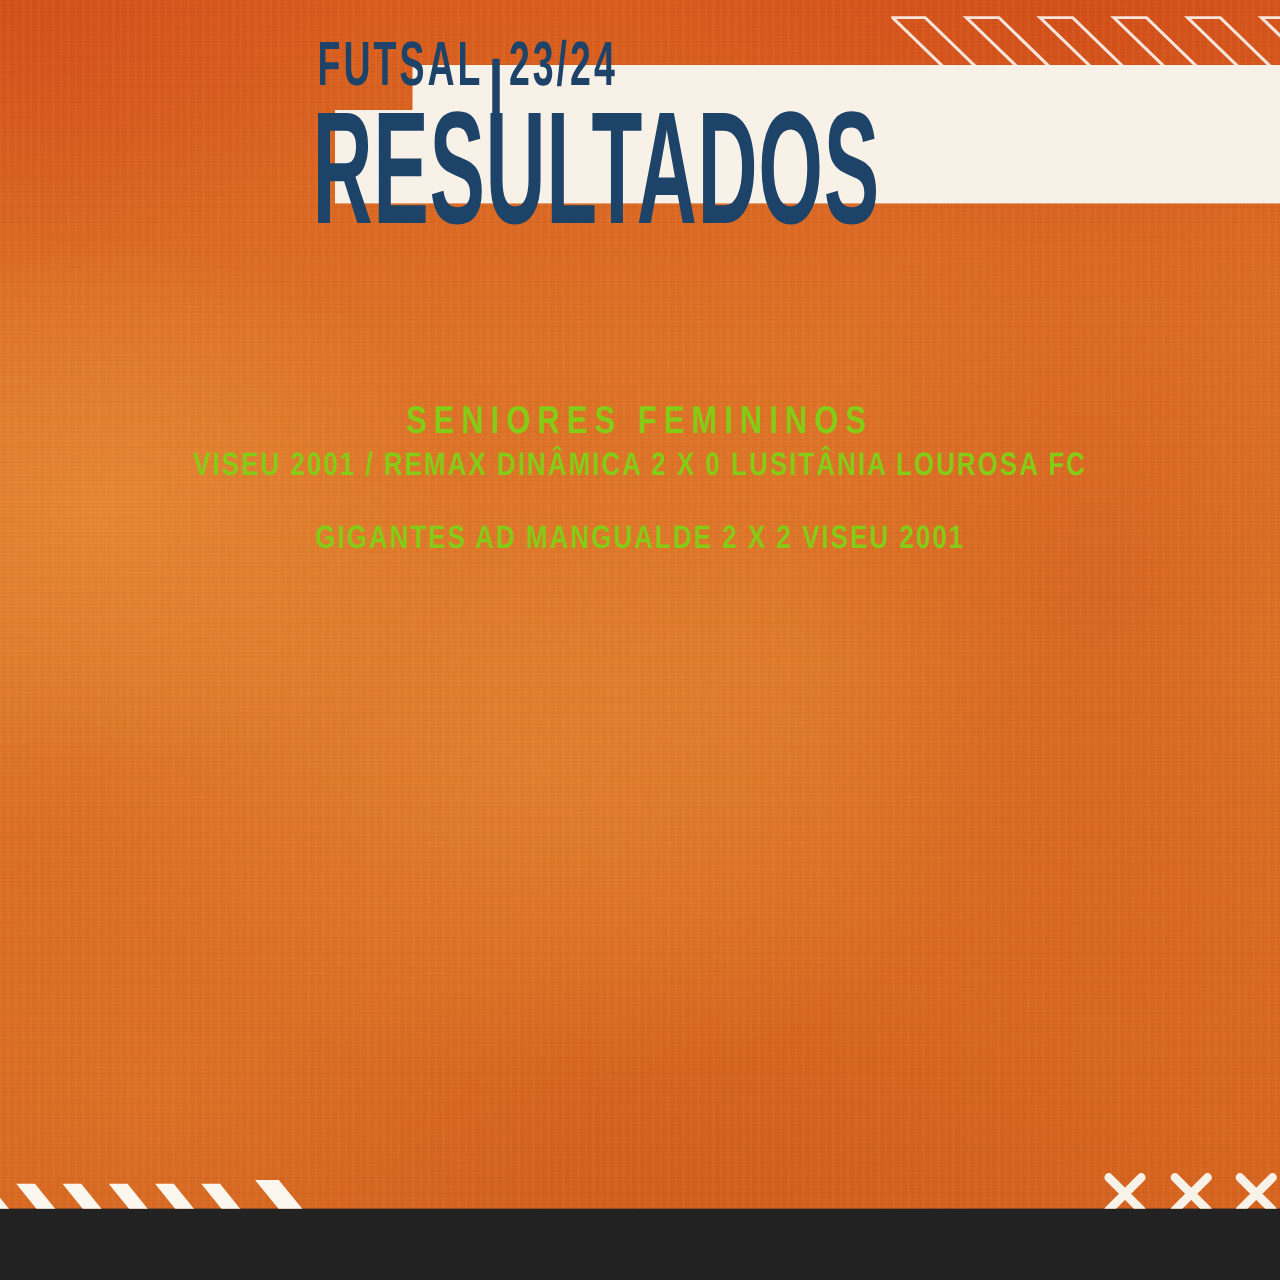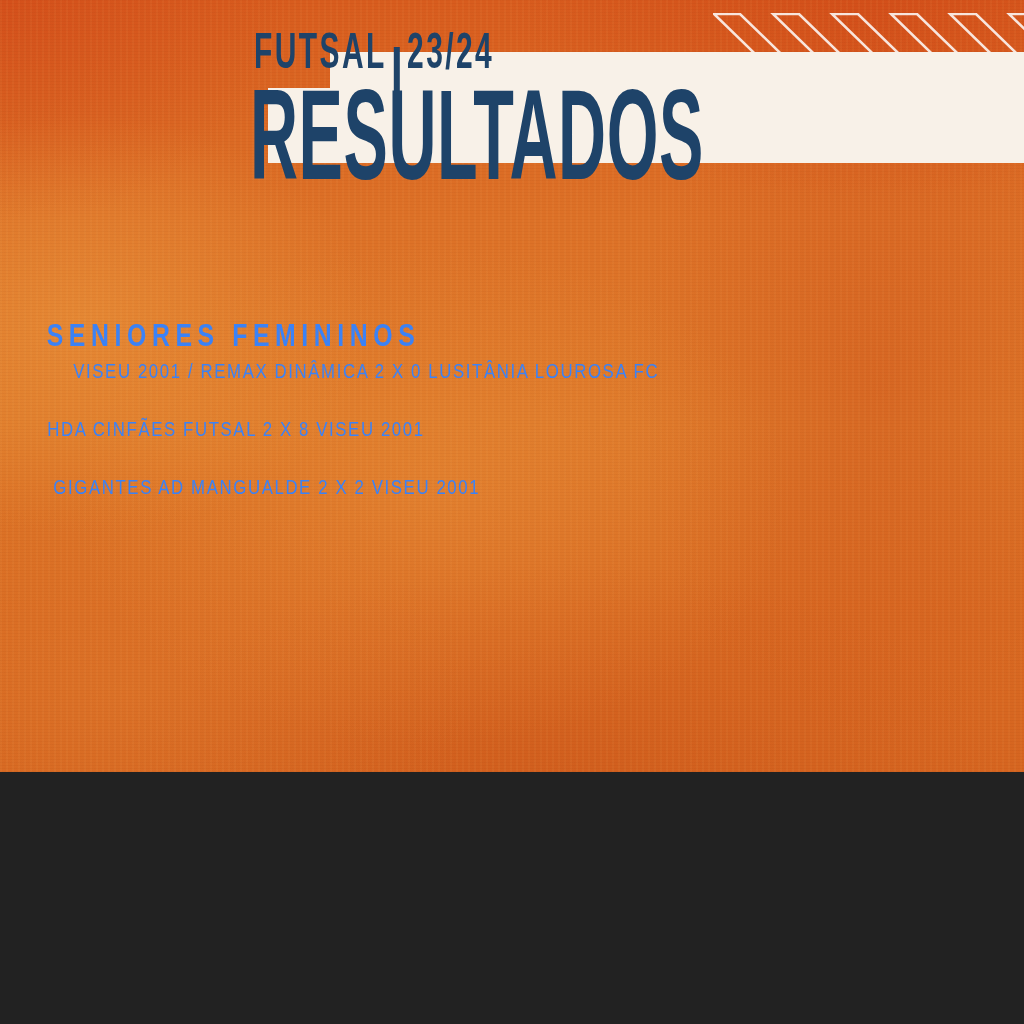--- a/index.html
+++ b/index.html
@@ -1,17 +1,17 @@
 <!DOCTYPE html>
 <html><head>
 <meta charset="utf-8">
 <style>
   html,body{margin:0;padding:0;background:#222;}
   .canvas{
-    position:relative; width:1024px; height:772px; overflow:hidden;
+    position:relative; width:1024px; height:967px; overflow:hidden;
     font-family:"Liberation Sans", sans-serif;
   }
   
   .bg{
     position:absolute; inset:0;
     background:
       radial-gradient(ellipse 420px 300px at 8% 42%,  rgba(236,152,62,.55), rgba(236,152,62,0) 70%),
       radial-gradient(ellipse 520px 360px at 42% 64%, rgba(234,146,58,.40), rgba(234,146,58,0) 70%),
       radial-gradient(ellipse 360px 520px at 86% 50%, rgba(198,62,20,.28),  rgba(198,62,20,0) 70%),
       radial-gradient(ellipse 520px 260px at 85% 2%,  rgba(204,60,20,.42),  rgba(204,60,20,0) 70%),
@@ -42,26 +42,26 @@
     display:inline-block; width:10px; height:65px; background:#1e4369;
     vertical-align:-44px; margin:0 12px;
   }
   .title{
     position:absolute; left:250px; top:71px; color:#1e4369;
     font-weight:700; font-size:128px; letter-spacing:1px; line-height:1;
     white-space:nowrap; transform:scaleX(.52); transform-origin:left top;
   }
   
   .results{
-    position:absolute; left:0; right:0; top:318px; text-align:left;
-    color:#3b82f6;
+    position:absolute; left:0; right:0; top:318px; text-align:center;
+    color:#84cc16;
   }
   .block{margin-bottom:28px;}
   .cat{font-size:31px; font-weight:700; letter-spacing:7px; line-height:36px;}
-  .scoreline{font-size:21px; font-weight:400; letter-spacing:2px; line-height:30px; margin-top:2px;}
+  .scoreline{font-size:26px; font-weight:700; letter-spacing:2px; line-height:30px; margin-top:2px;}
   .cond{display:inline-block; transform:scaleX(.80); white-space:nowrap;}
   
   .deco{position:absolute;}
   .deco-top-right{left:713px; top:13px;}
   .deco-bottom-left{left:-24px; top:944px;}
   .deco-bottom-right{left:876px; top:935px;}
 </style>
 </head>
 <body>
 
@@ -88,21 +88,20 @@
   <div class="title">RESULTADOS</div>
 
   <div class="results">
 
     <div class="block">
       <div class="cat"><span class="cond">SENIORES FEMININOS</span></div>
       <div class="scoreline"><span class="cond">VISEU 2001 / REMAX DINÂMICA 2 X 0 LUSITÂNIA LOUROSA FC</span></div>
     </div>
 
     <div class="block">
-      <div class="scoreline"><span class="cond">HDA CINFÃES FUTSAL 2 X 8 VISEU 2001</span></div>
     </div>
 
     <div class="block">
       <div class="scoreline"><span class="cond">GIGANTES AD MANGUALDE 2 X 2 VISEU 2001</span></div>
     </div>
 
 
 
   </div>
 

